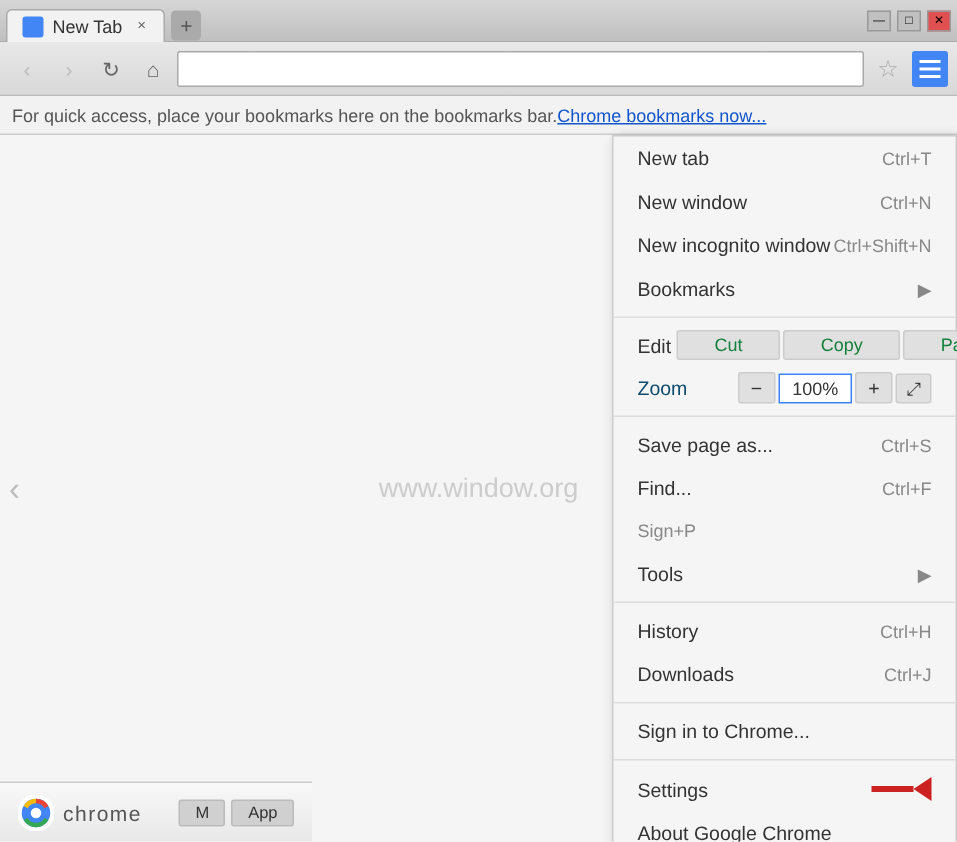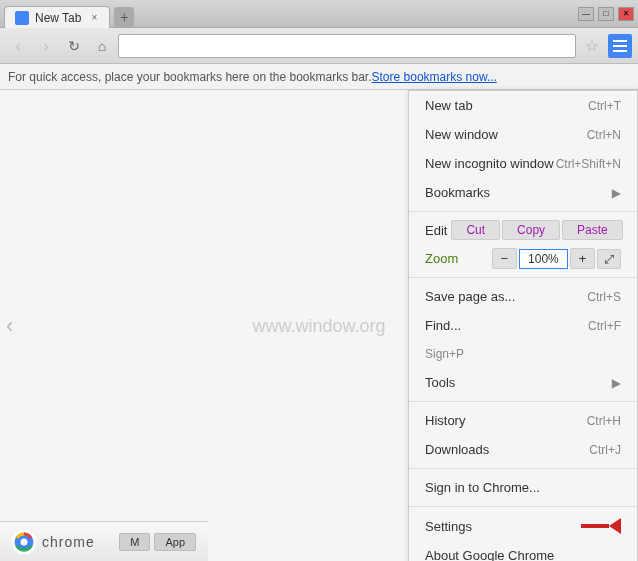--- a/index.html
+++ b/index.html
@@ -308,33 +308,33 @@
     }
     .menu-item-group .label { flex: 1; color: #333; }
     .edit-btns {
       display: flex;
       gap: 2px;
     }
     .edit-btn {
       background: #e0e0e0;
       border: 1px solid #ccc;
       border-radius: 2px;
-      padding: 2px 14px;
-      font-size: 12px;
-      cursor: pointer;
-      color: #a21caf;
+      padding: 2px 24px;
+      font-size: 12px;
+      cursor: pointer;
+      color: #15803d;
     }
 
     .zoom-group {
       display: flex;
       align-items: center;
       padding: 4px 16px;
       gap: 4px;
     }
-    .zoom-group .label { flex: 1; color: #4d7c0f; }
+    .zoom-group .label { flex: 1; color: #0c4a6e; }
     .zoom-btns {
       display: flex;
       align-items: center;
       gap: 2px;
     }
     .zoom-btn {
       background: #e0e0e0;
       border: 1px solid #ccc;
       border-radius: 2px;
       padding: 2px 8px;
@@ -425,21 +425,21 @@
     <div class="hamburger">
       <span></span>
         <span></span>
         <span></span>
     </div>
   </div>
 </div>
 
 <div class="bookmarks-bar">
   <span>For quick access, place your bookmarks here on the bookmarks bar. </span>
-  <a>Store bookmarks now...</a>
+  <a>Chrome bookmarks now...</a>
 </div>
 
 <div class="browser-main">
 
   <div class="new-tab-page">
     <div class="nav-arrow-left">‹</div>
 
 
     <div class="watermark">www.window.org</div>
   </div>

